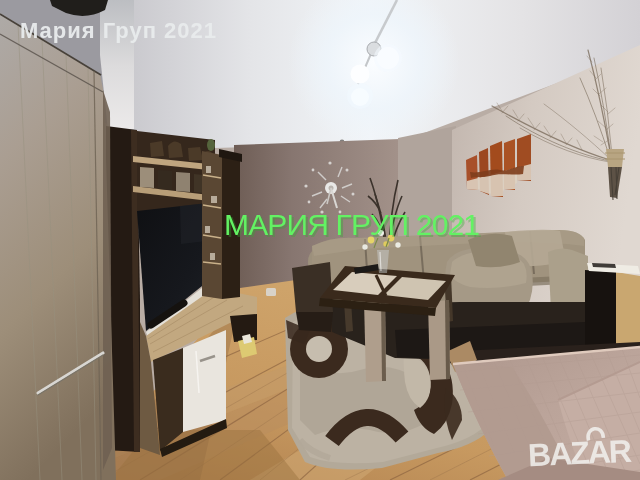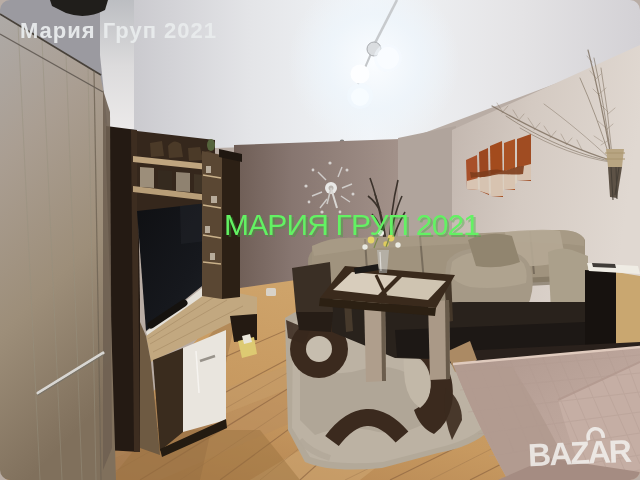--- a/index.html
+++ b/index.html
@@ -1,16 +1,16 @@
 <!DOCTYPE html>
 <html><head>
 <meta charset="utf-8">
 <style>
   html,body{margin:0;padding:0;background:#b9ada5;}
-  #scene{width:640px;height:480px;position:relative;overflow:hidden;font-family:"Liberation Sans",sans-serif;border-radius:10px;}
+  #scene{width:640px;height:480px;position:relative;overflow:hidden;font-family:"Liberation Sans",sans-serif;}
 </style>
 </head>
 <body>
 <div id="scene">
 <svg width="640" height="480" viewBox="0 0 640 480" xmlns="http://www.w3.org/2000/svg">
 <defs>
   <linearGradient id="ceil" x1="0" y1="0" x2="1" y2="0">
     <stop offset="0" stop-color="#c3c2c7"></stop>
     <stop offset="0.28" stop-color="#e4e5e8"></stop>
     <stop offset="0.5" stop-color="#f2f5f8"></stop>

